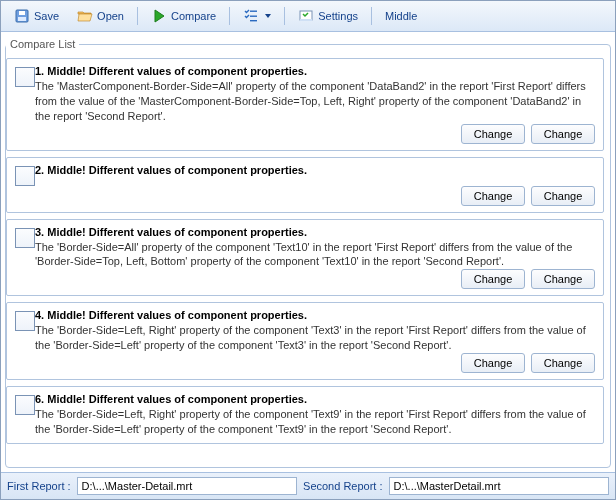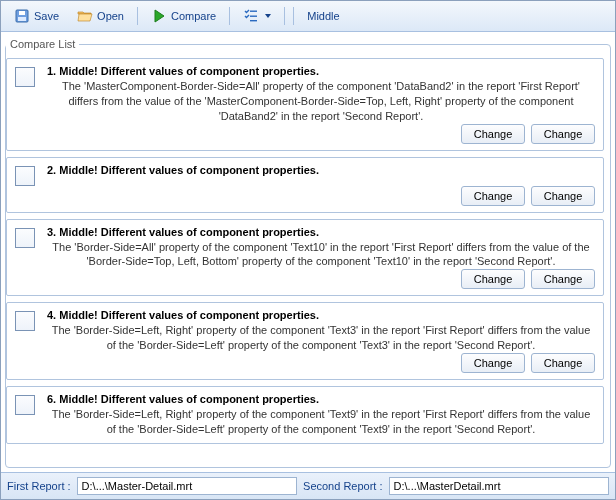--- a/index.html
+++ b/index.html
@@ -78,33 +78,33 @@
 
   .entry {
     border: 1px solid #b0c4de;
     border-radius: 2px;
     padding: 6px 8px 6px 8px;
     margin-bottom: 6px;
     background: #fff;
   }
   .entry-top {
     display: flex;
-    gap: 12px;
+    gap: 0;
   }
   .checkbox {
     width: 20px; height: 20px;
     border: 1px solid #7a93b5;
     background: linear-gradient(#fbfcfe,#eef3fa);
     flex-shrink: 0;
     margin-top: 2px;
     cursor: pointer;
   }
   .entry-text { flex: 1; }
   .entry-title { font-weight: bold; margin-bottom: 2px; }
-  .entry-desc { color: #333; line-height: 1.35; text-align: center; }
+  .entry-desc { color: #333; line-height: 1.35; }
   .entry-actions {
     display: flex;
     justify-content: flex-end;
     gap: 6px;
   }
   .btn {
     min-width: 64px;
     padding: 3px 10px;
     font: inherit;
     color: #000;
@@ -175,20 +175,30 @@
         <path d="M2 3 l1.5 1.5 L6 2" stroke="#2a6ac0" fill="none" stroke-width="1.4"></path>
         <rect x="7" y="2.5" width="7" height="1.4" fill="#2a6ac0"></rect>
         <path d="M2 8 l1.5 1.5 L6 7" stroke="#2a6ac0" fill="none" stroke-width="1.4"></path>
         <rect x="7" y="7.5" width="7" height="1.4" fill="#2a6ac0"></rect>
         <rect x="7" y="12" width="7" height="1.4" fill="#2a6ac0"></rect>
       </svg>
     </span>
     <span class="dropdown-caret"></span>
   </div>
   <div class="tool-sep"></div>
+  <div class="tool-btn">
+    <span class="ico">
+      <svg viewBox="0 0 16 16" width="16" height="16">
+          <rect x="2" y="3" width="12" height="9" fill="#fff" stroke="#7a93b5"></rect>
+          <path d="M5 6 l2 2 l3 -3" stroke="#2aa82a" fill="none" stroke-width="1.5"></path>
+          <rect x="2" y="11" width="12" height="2" fill="#cfe0f5"></rect>
+        </svg>
+    </span>
+    <span>Settings</span>
+  </div>
   <div class="tool-sep"></div>
   <div class="tool-btn">
     <span>Middle</span>
   </div>
 </div>
 
 <div class="main">
   <fieldset class="compare">
     <legend>Compare List</legend>
     <div id="entries-host">

